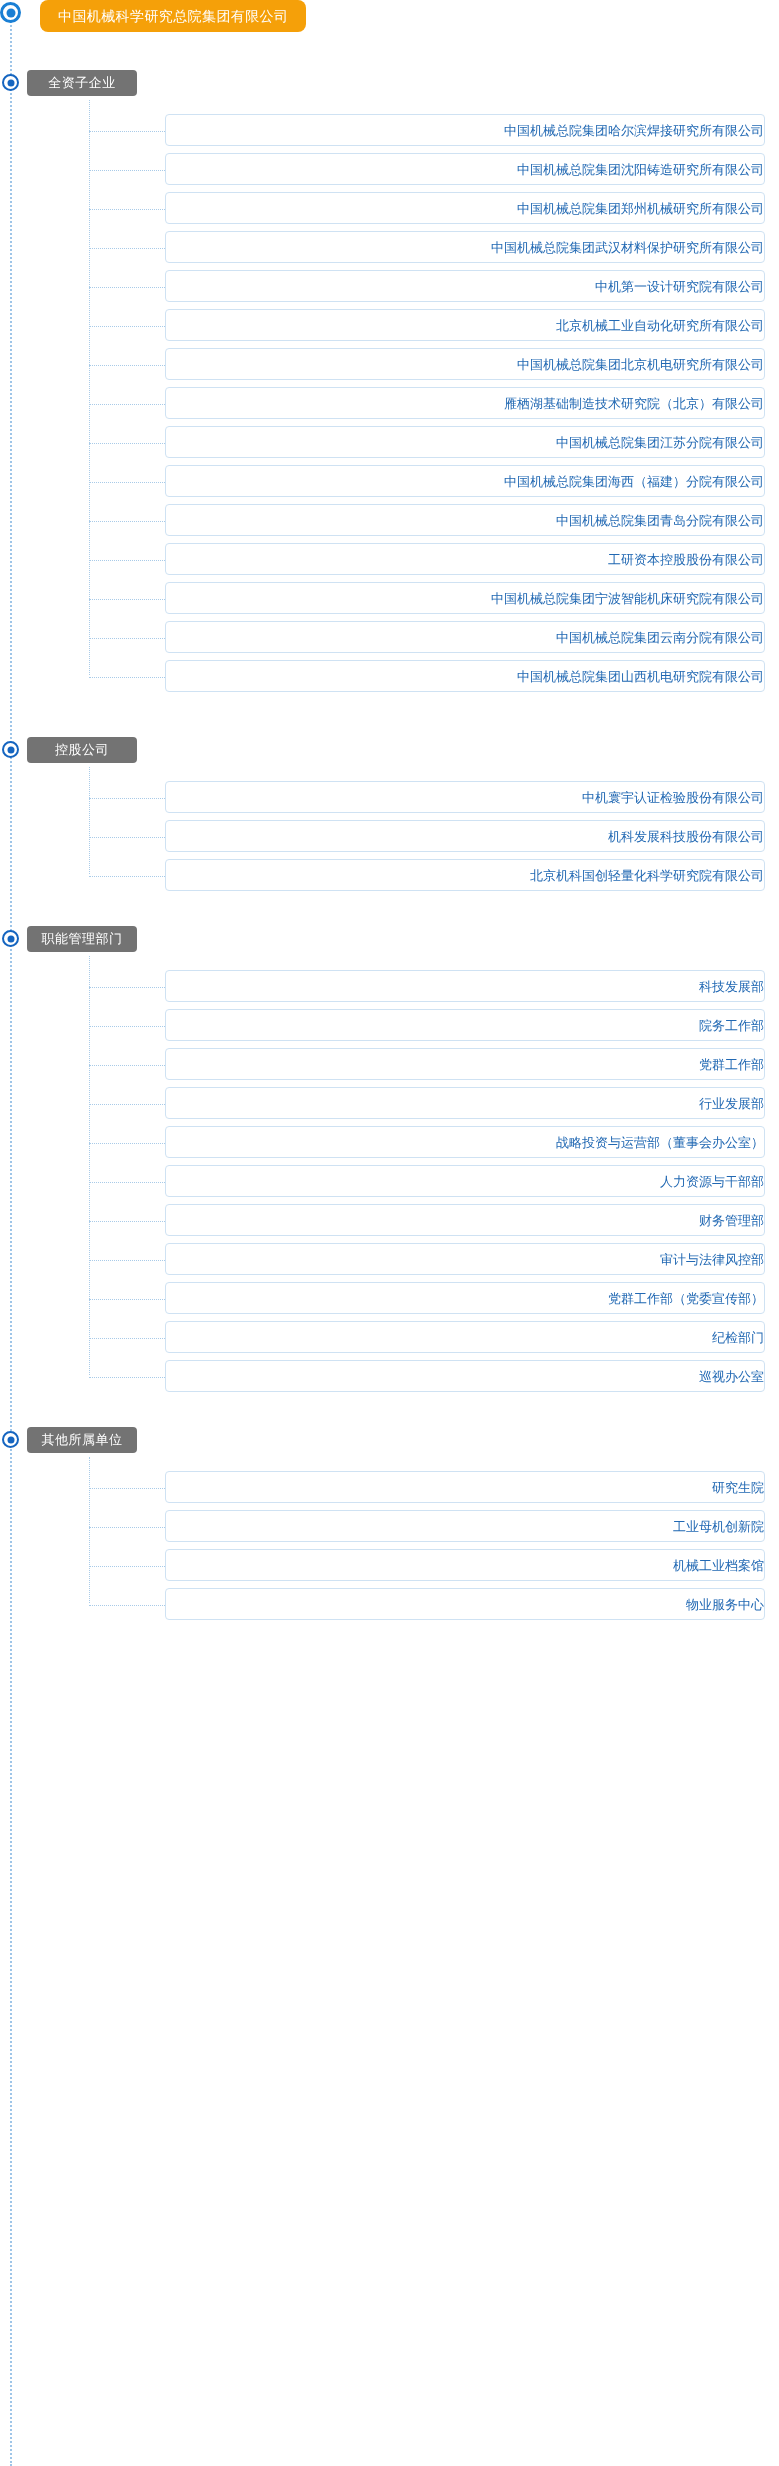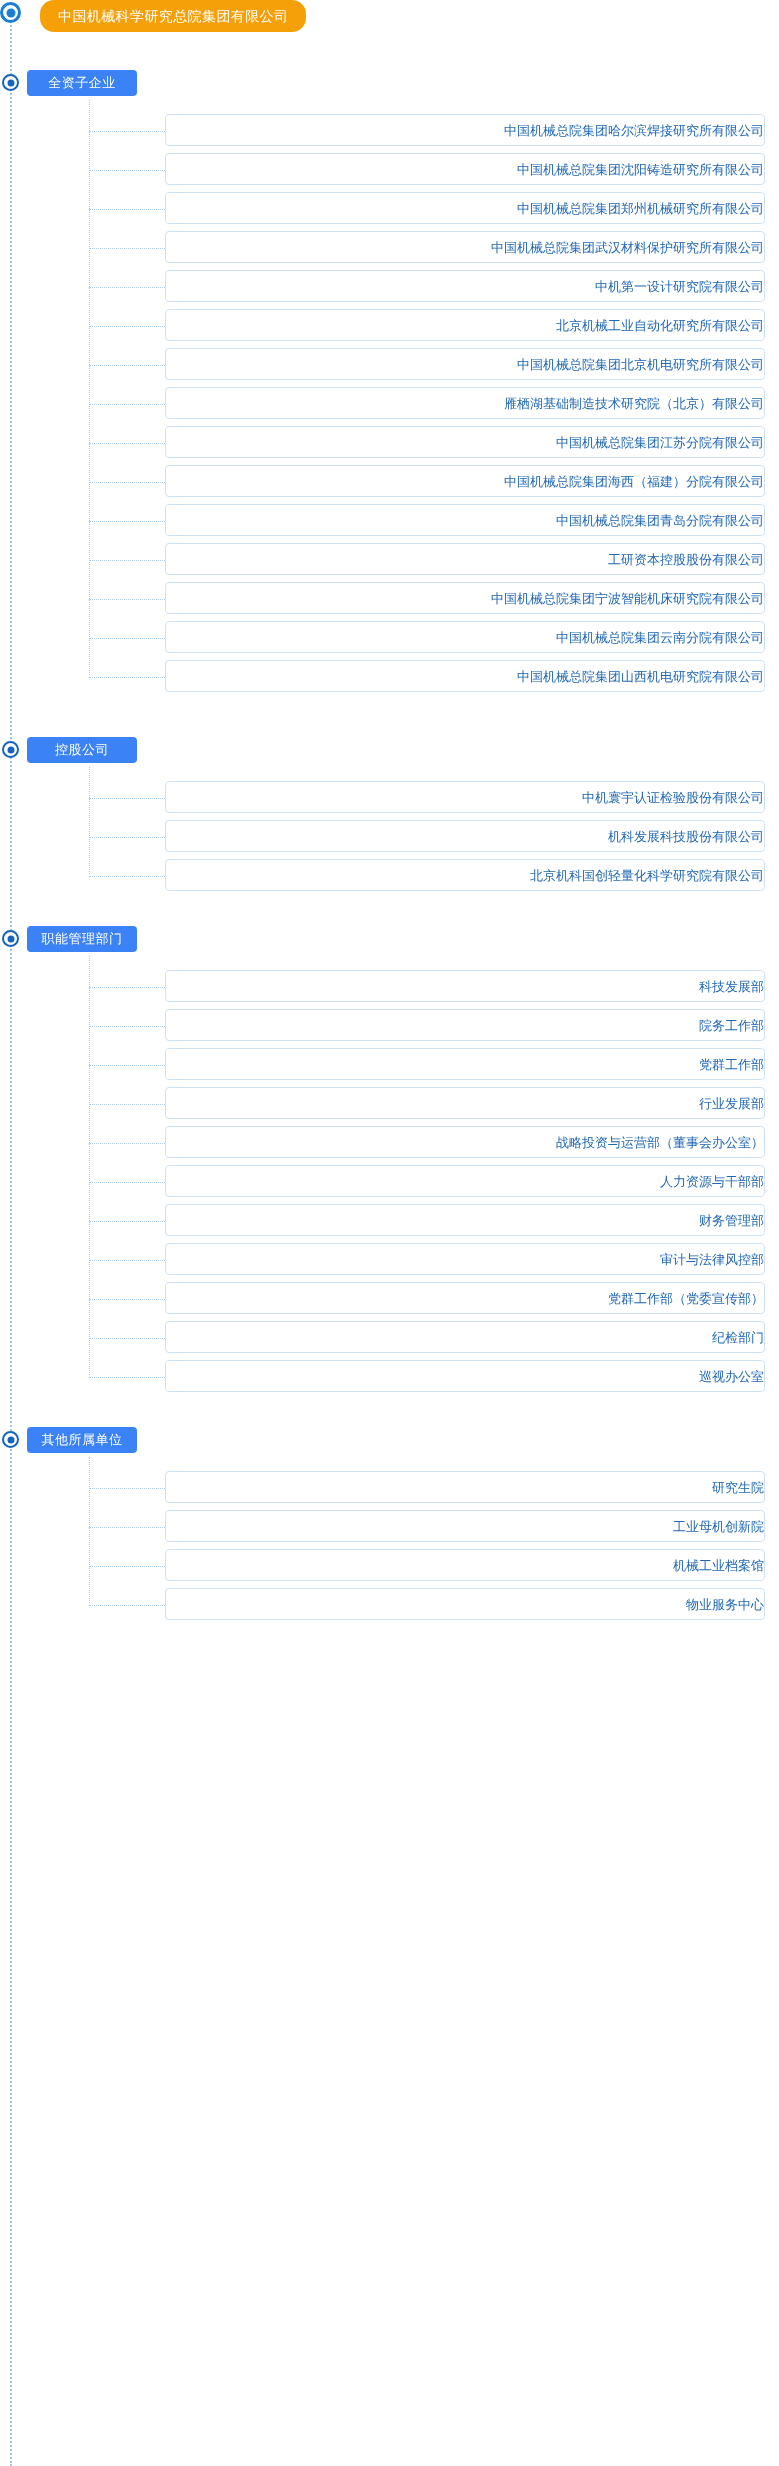--- a/index.html
+++ b/index.html
@@ -66,40 +66,40 @@
   .root-chip{
     position:absolute;
     left:40px;
     top:0;
     height:32px;
     line-height:32px;
     padding:0 18px;
     background:#f5a009;
     color:#ffffff;
     font-size:14px;
-    border-radius:14px;
+    border-radius:8px;
     white-space:nowrap;
     letter-spacing:0.4px;
   }
 
   
   .section{position:relative;z-index:2;}
   .sec-head{
     position:relative;
     height:38px;
   }
   .sec-chip{
     position:absolute;
     left:27px;
     top:0;
     width:110px;
     height:26px;
     line-height:26px;
     text-align:center;
-    background:#3b82f6;
+    background:#737373;
     color:#ffffff;
     font-size:13px;
     border-radius:4px;
     white-space:nowrap;
     letter-spacing:0.5px;
   }
   .sec-head .marker{top:4px;}
 
   
   .branch{

